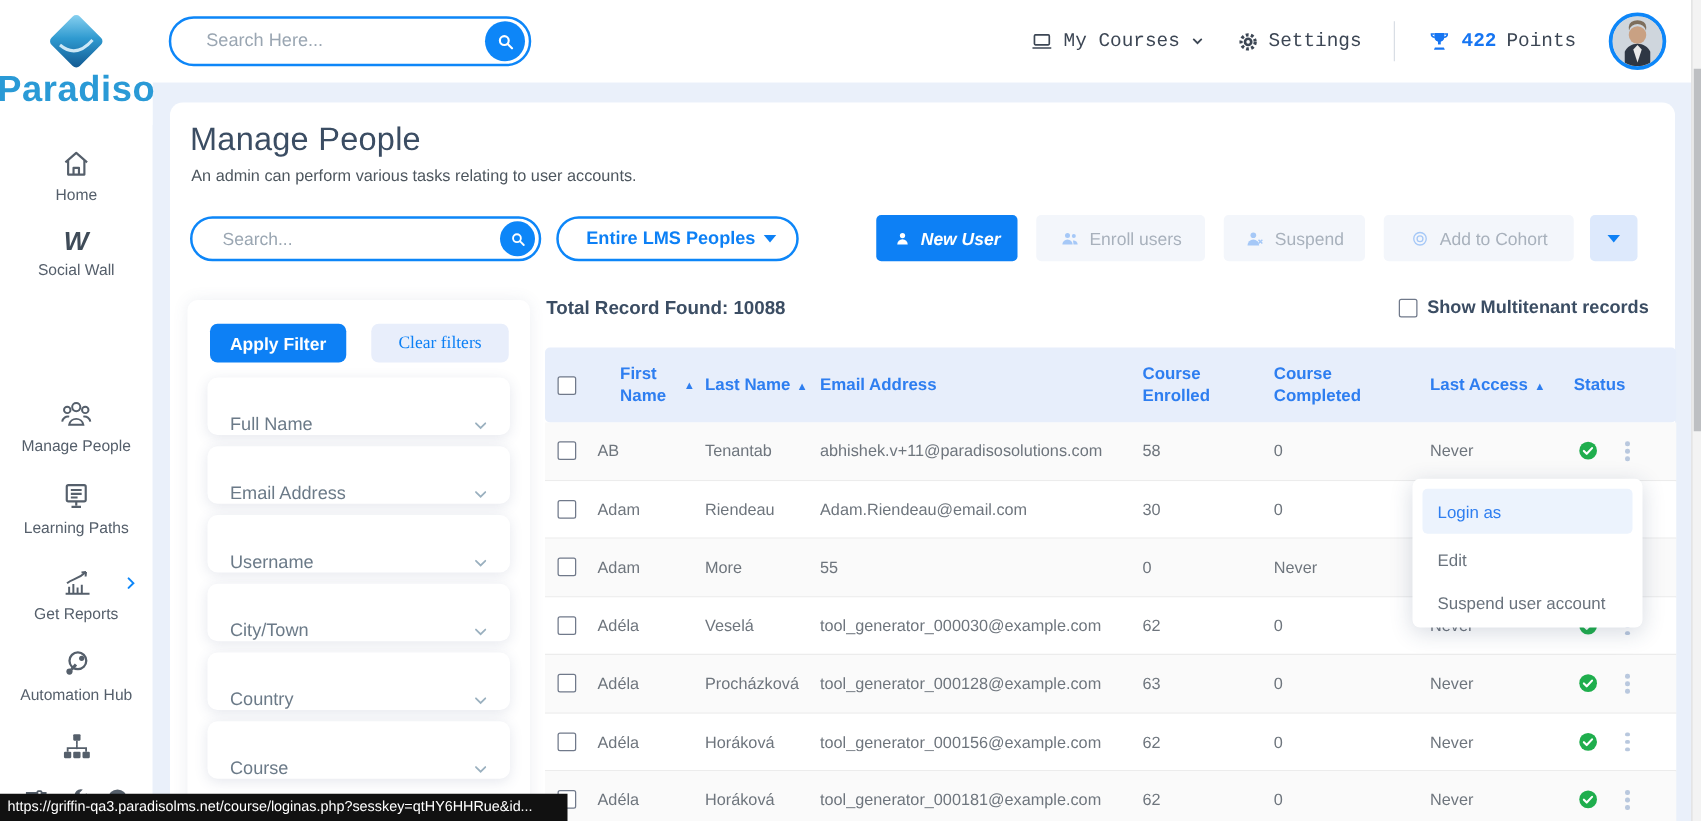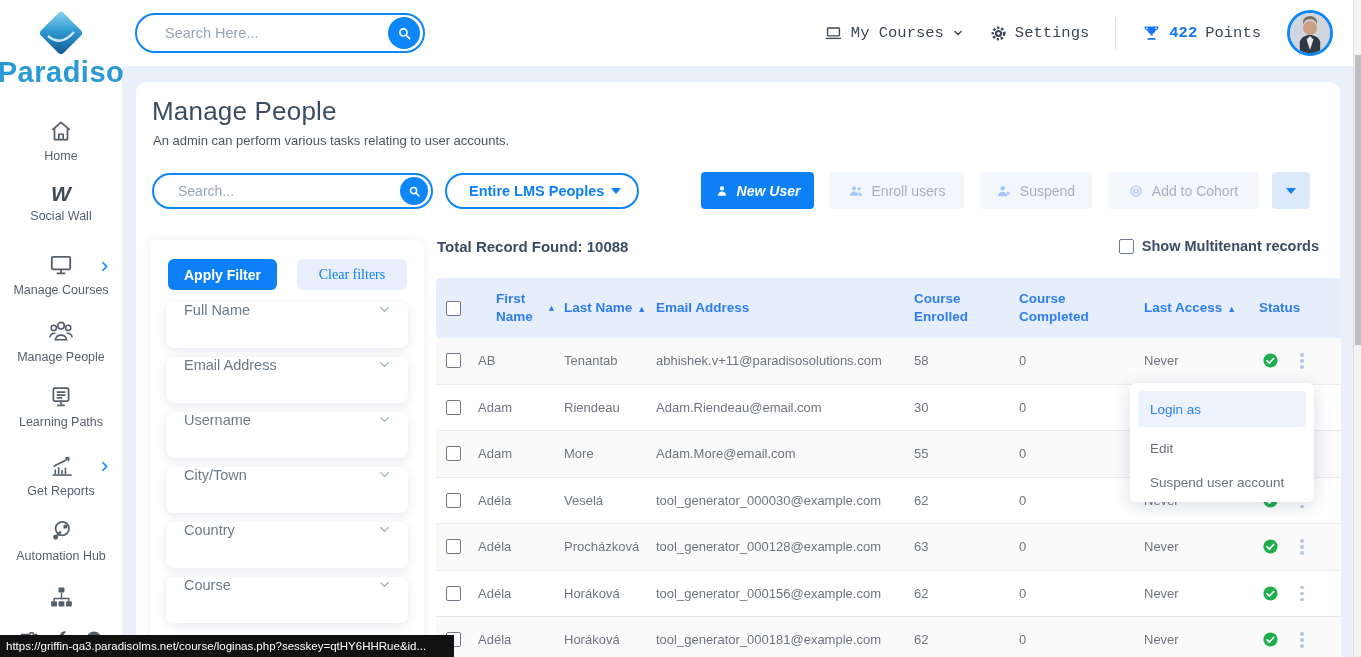--- a/index.html
+++ b/index.html
@@ -50,21 +50,21 @@
 
   .total-rec { position:absolute; left:437px; top:238px; font-size:15px; font-weight:700; color:#3b4d63; }
   .multitenant { position:absolute; right:42px; top:238px; display:flex; align-items:center; gap:8px; cursor:pointer; }
   .multitenant .lbl { font-size:14.5px; font-weight:600; color:#3b4d63; }
   .cb { width:15px; height:15px; border:1.4px solid #70798a; border-radius:2px; background:#fff; flex:0 0 auto; cursor:pointer; }
 
   
   .filter-panel { position:absolute; left:150px; top:240px; width:274px; height:417px; background:#fff; border-radius:8px; box-shadow:0 0 12px rgba(80,100,140,0.10); }
   .btn-apply { position:absolute; left:168px; top:259px; width:109px; height:31px; background:#0d80f5; color:#fff; font-weight:700; font-size:14px; border:none; border-radius:6px; cursor:pointer; font-family:"Liberation Sans",sans-serif; }
   .btn-clear { position:absolute; left:297px; top:259px; width:110px; height:31px; background:#e8eefb; color:#0d80f5; font-size:14px; border:none; border-radius:6px; cursor:pointer; font-family:Liberation Serif, serif; }
-  .acc-item { position:absolute; left:166px; width:242px; height:46px; background:#fff; border-radius:8px; box-shadow:0 2px 10px rgba(60,80,120,0.13); display:flex; align-items:flex-start; justify-content:space-between; padding:0 16px 0 18px; cursor:pointer; }
+  .acc-item { position:absolute; left:166px; width:242px; height:46px; background:#fff; border-radius:8px; box-shadow:0 2px 10px rgba(60,80,120,0.13); display:flex; align-items:flex-end; justify-content:space-between; padding:0 16px 0 18px; cursor:pointer; }
   .acc-item .lbl { font-size:14.5px; color:#6b7a88; }
   .acc-chev { color:#9ab0bf; }
 
   
   .tbl { position:absolute; left:436px; top:278px; width:905px; }
   .tbl-grid { display:grid; grid-template-columns:34px 86px 92px 258px 105px 125px 115px 39px 1fr; align-items:center; }
   .tbl-head { height:60px; background:#e7eefb; border-radius:4px; color:#2e7ef0; font-weight:700; font-size:13.5px; }
   .tbl-head .cell { padding-left:8px; line-height:1.35; }
   .cell-cb { display:flex; justify-content:center; }
   .sort { font-size:9px; color:#2e7ef0; margin-left:5px; }
@@ -177,34 +177,20 @@
           <path d="M6 9.5V20h12V9.5"></path>
           <path d="M10 20v-5h4v5"></path>
         </svg>
       </span>
     <span class="lbl">Home</span>
   </div>
   <div class="side-item" style="top:118px">
     <span class="wmark">W</span>
     <span class="lbl">Social Wall</span>
   </div>
-  <div class="side-item" style="top:186px">
-    <span>
-        <svg width="26" height="26" viewBox="0 0 24 24" fill="none" stroke="#555f6b" stroke-width="1.7">
-          <rect x="3.5" y="4.5" width="17" height="11.5" rx="1.2"></rect>
-          <path d="M12 16v3.2M8 19.8h8"></path>
-        </svg>
-      </span>
-    <span class="lbl">Manage Courses</span>
-    <span class="side-chev" style="top:8px; left:98px">
-        <svg width="13" height="13" viewBox="0 0 24 24" fill="none" stroke="#0d86f8" stroke-width="3" stroke-linecap="round">
-          <path d="M9 5l7 7-7 7"></path>
-        </svg>
-      </span>
-  </div>
   <div class="side-item" style="top:252px">
     <span>
         <svg width="30" height="27" viewBox="0 0 24 24" fill="none" stroke="#555f6b" stroke-width="1.4">
           <circle cx="12" cy="6.8" r="2.9"></circle>
           <circle cx="5.6" cy="8.8" r="2.3"></circle>
           <circle cx="18.4" cy="8.8" r="2.3"></circle>
           <path d="M7 19.3a5.1 5.1 0 0 1 10 0z"></path>
           <path d="M2 17.2a4.2 4.2 0 0 1 5-3.6M22 17.2a4.2 4.2 0 0 0-5-3.6"></path>
         </svg>
       </span>
@@ -473,21 +459,20 @@
         <i></i>
       </div>
   </div>
 
   <div class="tbl-grid tbl-row odd">
     <div class="cell-cb">
         <span class="cb"></span>
       </div>
     <div class="cell">Adam</div>
     <div class="cell">More</div>
-    <div class="cell">Adam.More@email.com</div>
     <div class="cell">55</div>
     <div class="cell">0</div>
     <div class="cell">Never</div>
     <div class="status-cell">
         <span>
           <svg width="17" height="17" viewBox="0 0 24 24">
             <circle cx="12" cy="12" r="10" fill="#1fae4d"></circle>
             <path d="M7.2 12.4l3.2 3.2 6-6.4" stroke="#fff" stroke-width="2.4" fill="none" stroke-linecap="round" stroke-linejoin="round"></path>
           </svg>
         </span>

